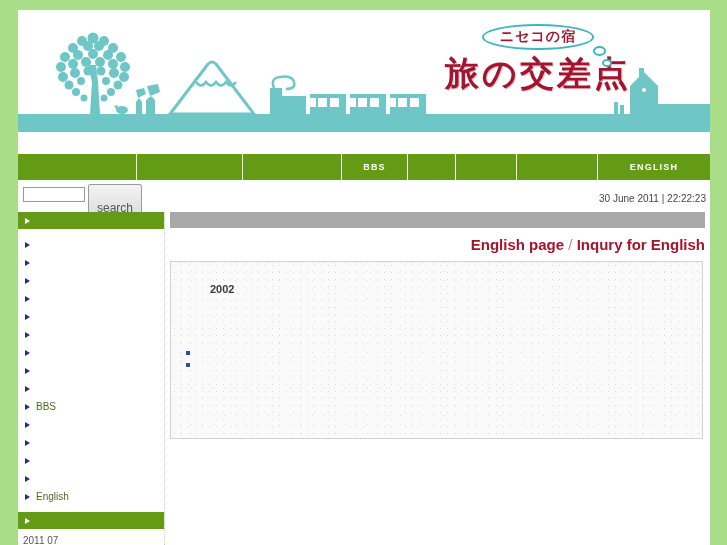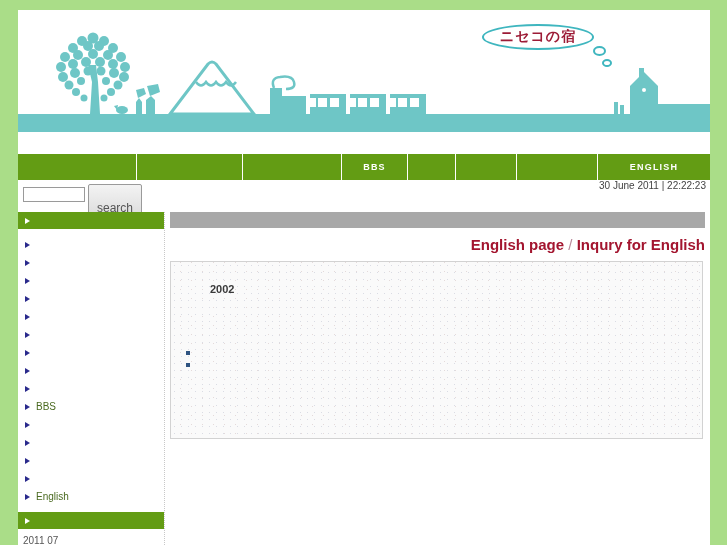--- a/index.html
+++ b/index.html
@@ -136,21 +136,21 @@
     border: 1px solid #9a9a9a;
     border-radius: 2px;
     color: #555;
     font-family: "Liberation Sans", sans-serif;
     font-size: 12px;
     cursor: pointer;
   }
   #datetime {
     position: absolute;
     right: 4px;
-    top: 0;
+    top: 13px;
     color: #444444;
     font-size: 10px;
     white-space: nowrap;
     text-align: center;
   }
 
   
   #columns {
     position: relative;
     width: 692px;
@@ -346,20 +346,21 @@
     </svg>
 
     <div class="logo-text-wrap">
       <div style="position:relative;display:inline-block;">
         <span class="bubble">ニセコの宿</span>
         <span class="bubble-dots">
           <i class="d1"></i>
             <i class="d2"></i>
         </span>
       </div>
+      <div class="maintitle">旅の交差点</div>
     </div>
   </div>
 
   <div id="nav">
     <div class="navcell" style="width:119px">
       <span></span>
     </div>
     <div class="navcell" style="width:106px">
       <span></span>
     </div>

